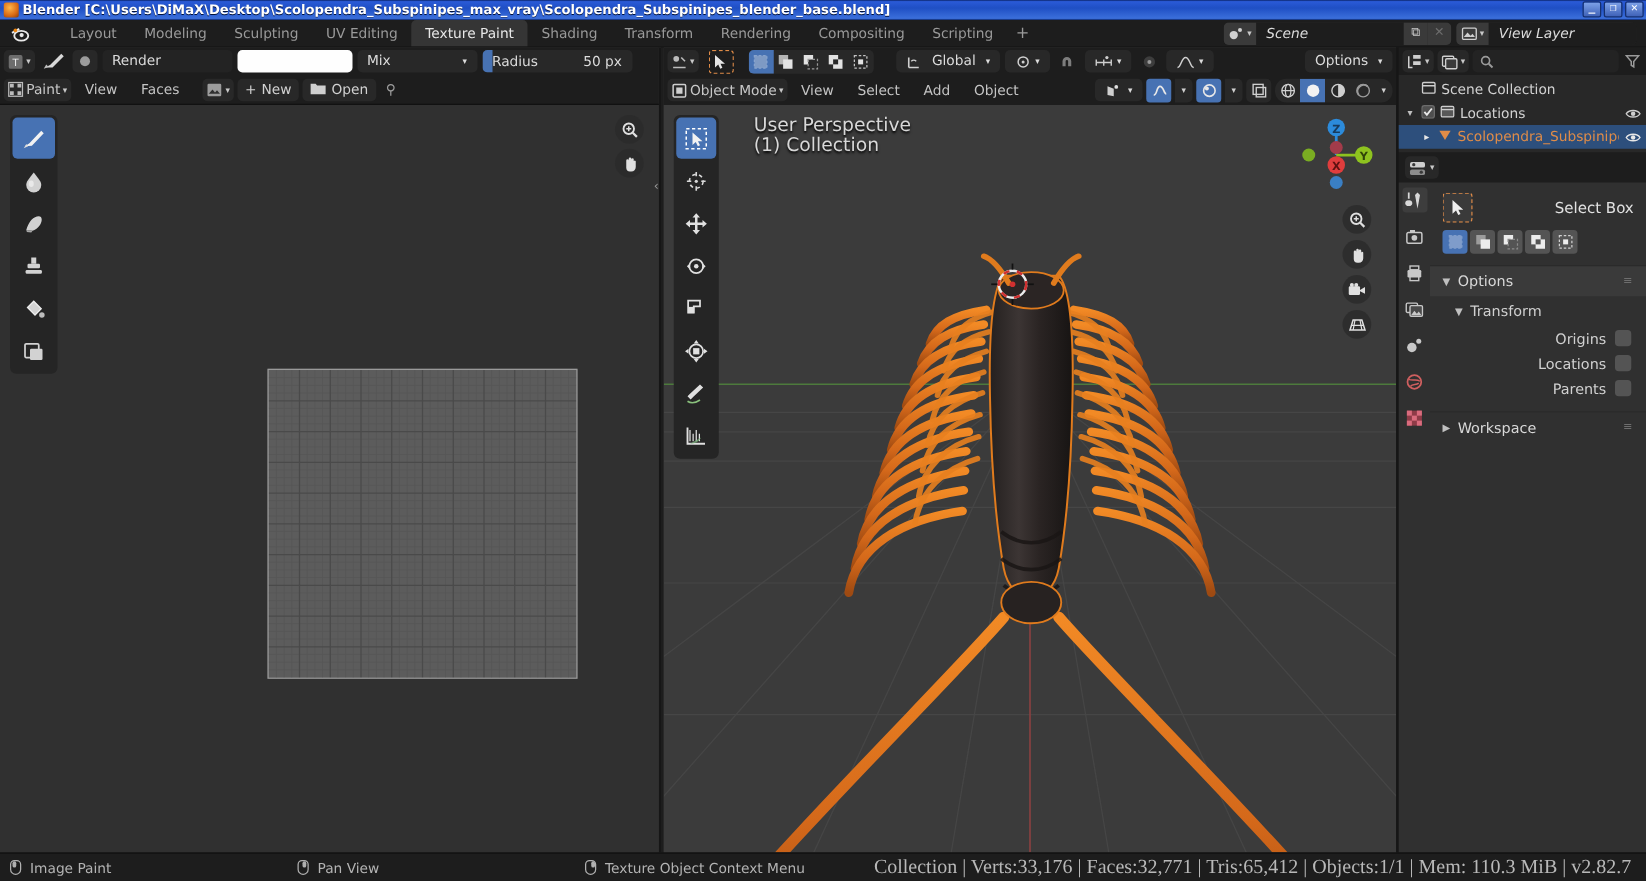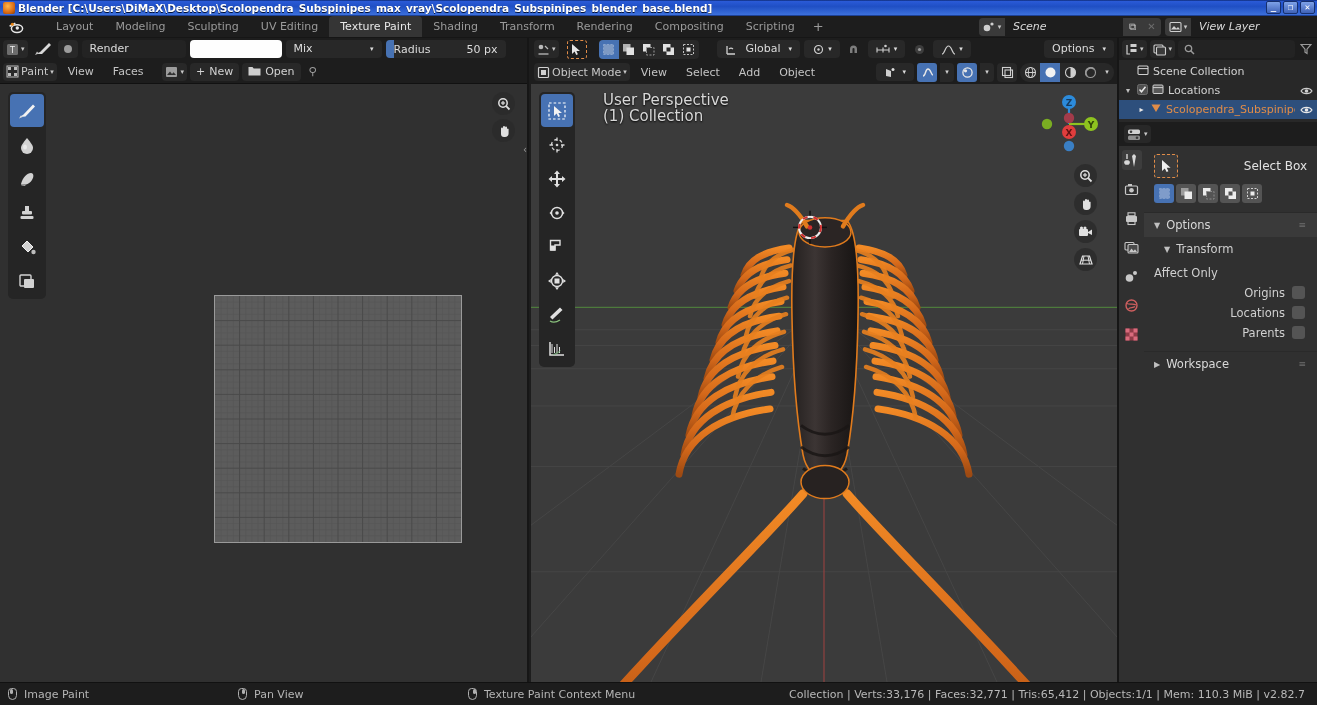--- a/index.html
+++ b/index.html
@@ -188,21 +188,21 @@
 
   
   #statusbar{
     position:absolute;left:0;right:0;bottom:0;height:23px;background:#1d1d1d;
     display:flex;align-items:center;padding:0 8px;gap:0;border-top:1px solid #111;
   }
   .sb-item{display:flex;align-items:center;gap:7px;color:#b4b4b4;font-size:11px;}
   .mouse{width:9px;height:12px;border:1.2px solid #b0b0b0;border-radius:4px 4px 5px 5px;position:relative;flex:none;}
   .mouse i{position:absolute;width:3px;height:5px;top:-0.5px;background:#b0b0b0;border-radius:2px;}
   .mouse.l i{left:0.5px;} .mouse.m i{left:2.5px;} .mouse.r i{right:0.5px;}
-  .sb-stats{margin-left:auto;color:#b8b8b8;font-size:11px;white-space:nowrap;padding-right:4px;}
+  .sb-stats{margin-left:auto;color:#b8b8b8;font-size:16px;white-space:nowrap;padding-right:4px;font-family:Liberation Serif, serif;}
 </style>
 </head>
 <body>
 
 <div id="titlebar">
   <span class="tb-icon"></span>
   <span class="tb-text">Blender [C:\Users\DiMaX\Desktop\Scolopendra_Subspinipes_max_vray\Scolopendra_Subspinipes_blender_base.blend]</span>
   <div class="tb-btns">
     <div>_</div>
     <div>❐</div>
@@ -1067,21 +1067,20 @@
         <span class="tri">▼</span>
         <span>Options</span>
         <span class="grip">≡</span>
       </div>
 
       <div class="panel-sub">
         <span class="tri">▼</span>
         <span>Transform</span>
       </div>
 
-      <div class="prop-label">Affect Only</div>
 
       <div class="cb-row">
         <span>Origins</span>
         <span class="cb"></span>
       </div>
       <div class="cb-row">
         <span>Locations</span>
         <span class="cb"></span>
       </div>
       <div class="cb-row">
@@ -1108,16 +1107,16 @@
   <div class="sb-item" style="width:230px">
     <span class="mouse m">
         <i></i>
       </span>
     <span>Pan View</span>
   </div>
   <div class="sb-item">
     <span class="mouse r">
         <i></i>
       </span>
-    <span>Texture Paint Context Menu</span>
+    <span>Texture Object Context Menu</span>
   </div>
   <div class="sb-stats">Collection | Verts:33,176 | Faces:32,771 | Tris:65,412 | Objects:1/1 | Mem: 110.3 MiB | v2.82.7</div>
 </div>
 
 </body></html>

